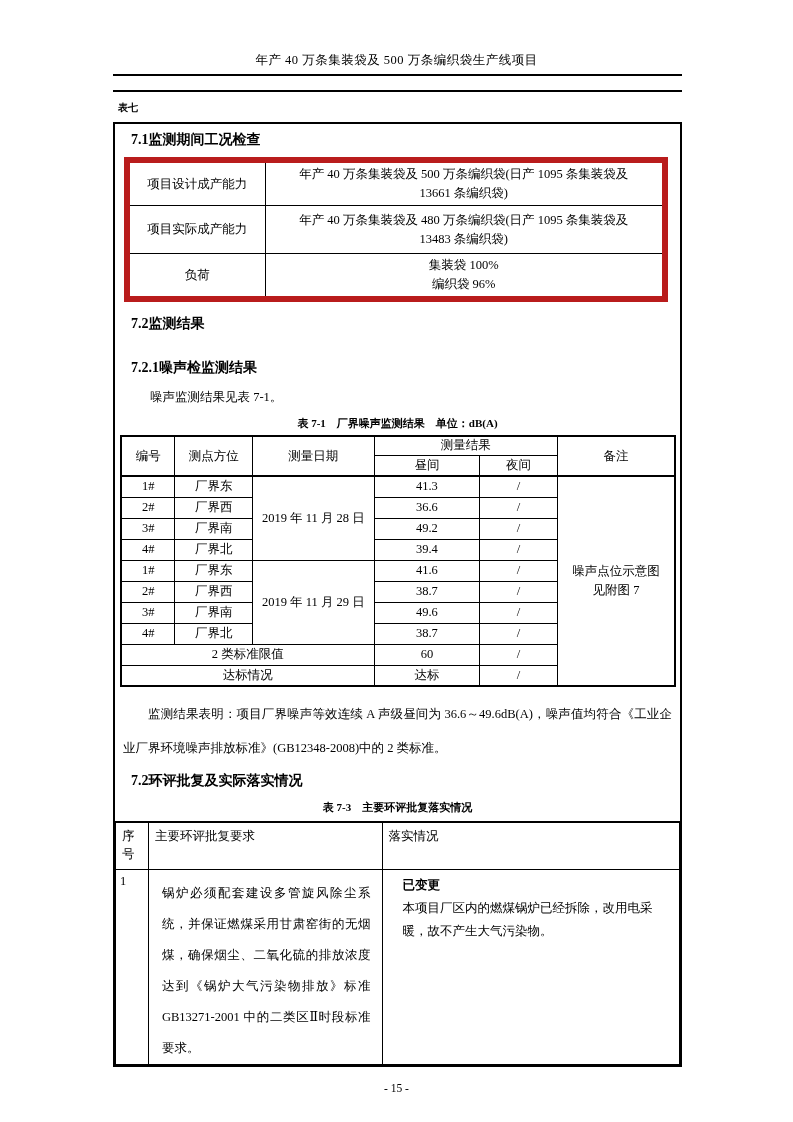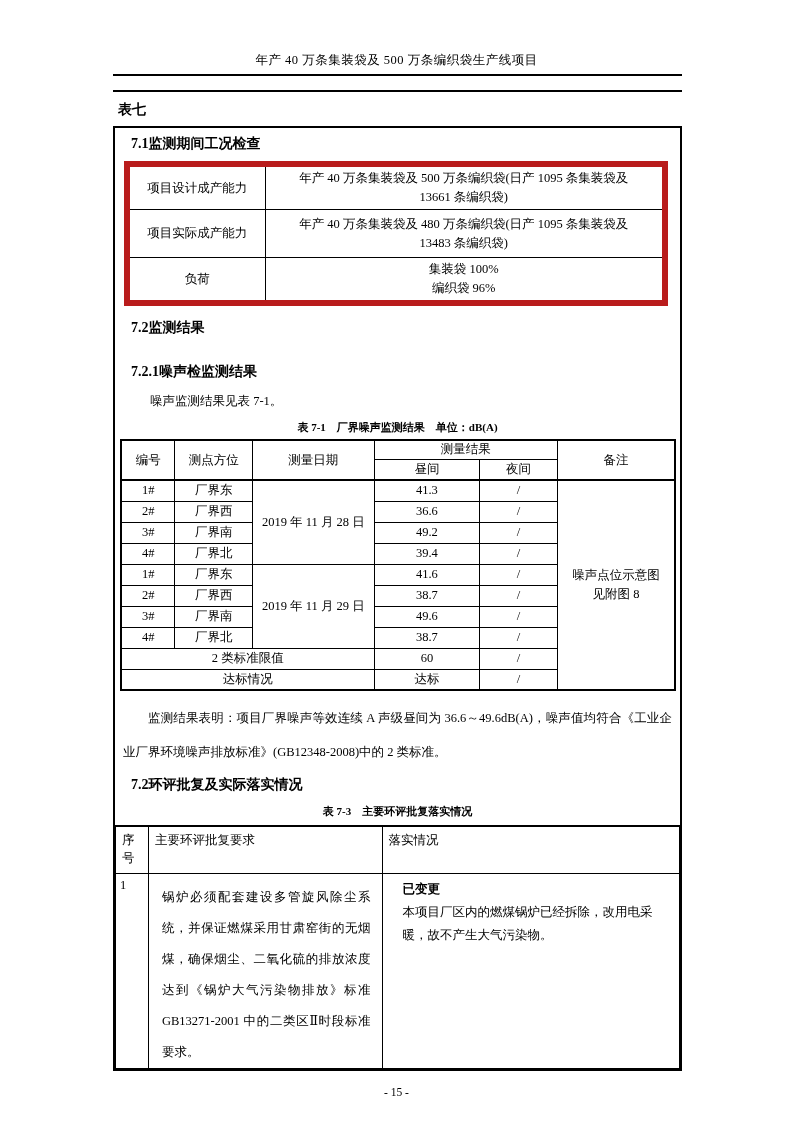--- a/index.html
+++ b/index.html
@@ -20,21 +20,21 @@
     padding-top: 52px;
     text-align: center;
     font-size: 12.5px;
     letter-spacing: 0.5px;
   }
   .rule { margin-left: 113px; width: 569px; height: 0; }
   .rule-thick { border-top: 2px solid #000; margin-top: 5px; }
   .rule-thin  { border-top: 2px solid #000; margin-top: 14px; }
   .table-label {
     margin: 9px 0 0 118px;
-    font-size: 14px;
+    font-size: 10px;
     font-weight: bold;
   }
   .outer-box {
     margin: 7px 0 0 113px;
     width: 569px;
     border: 2px solid #000;
   }
   .heading {
     font-weight: bold;
     font-size: 14px;
@@ -213,21 +213,21 @@
           <td>夜间</td>
         </tr>
 
         <tr>
           <td>1#</td>
           <td>厂界东</td>
           <td rowspan="4">2019 年 11 月 28 日</td>
           <td>41.3</td>
           <td>/</td>
           <td rowspan="10" class="remark prelines">噪声点位示意图
-见附图 8</td>
+见附图 7</td>
         </tr>
         <tr>
           <td>2#</td>
           <td>厂界西</td>
           <td>36.6</td>
           <td>/</td>
         </tr>
         <tr>
           <td>3#</td>
           <td>厂界南</td>

